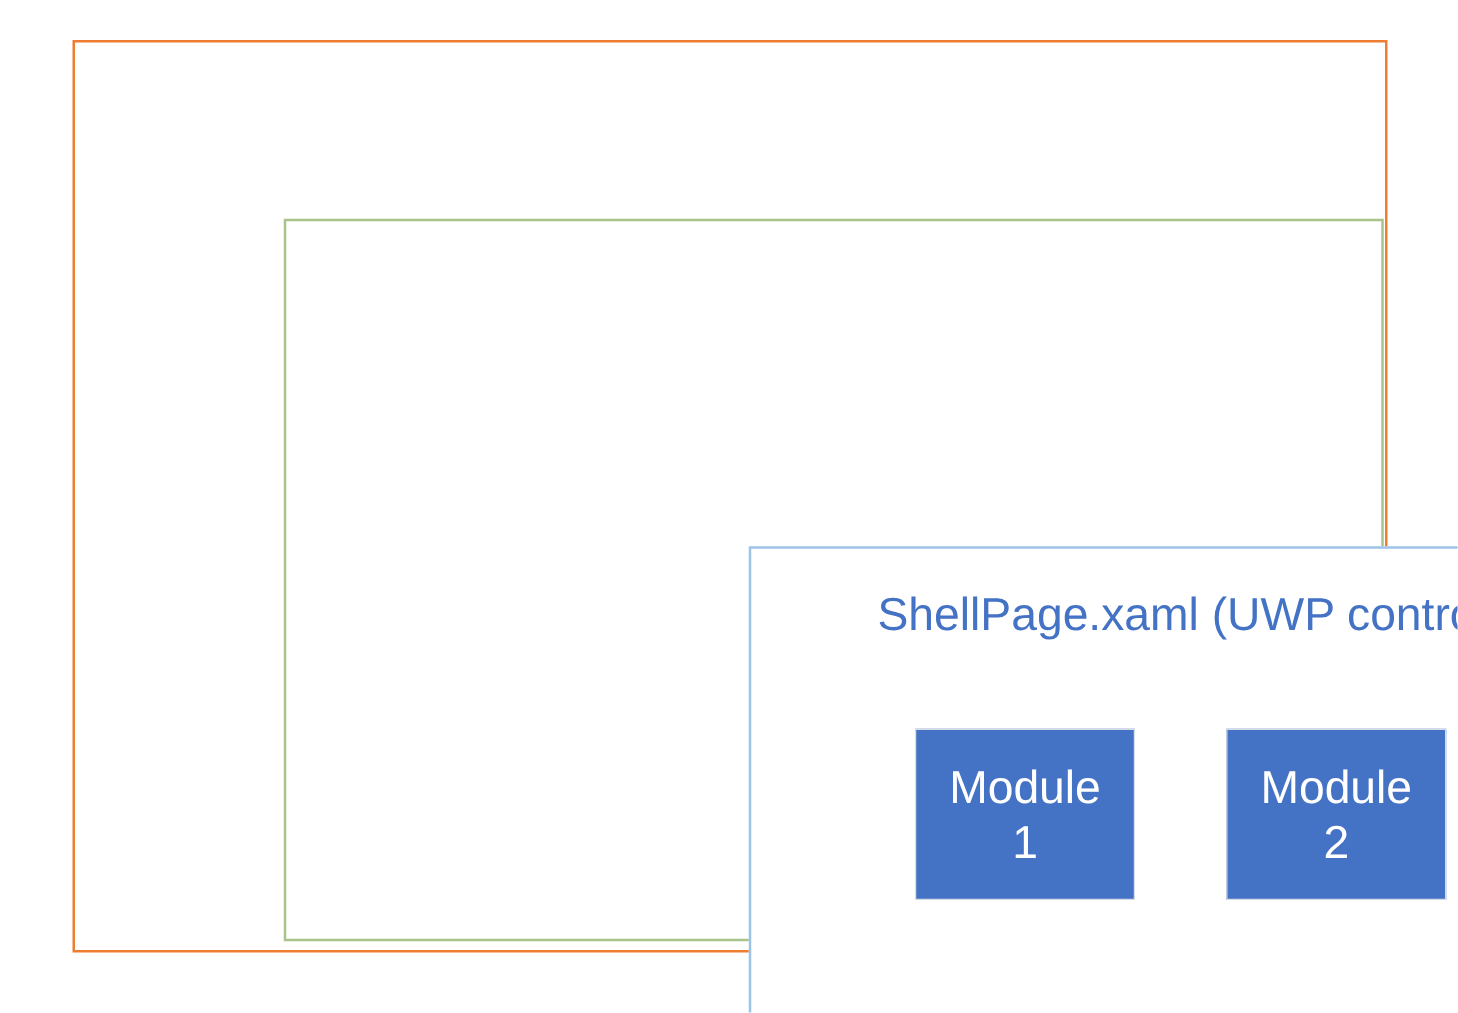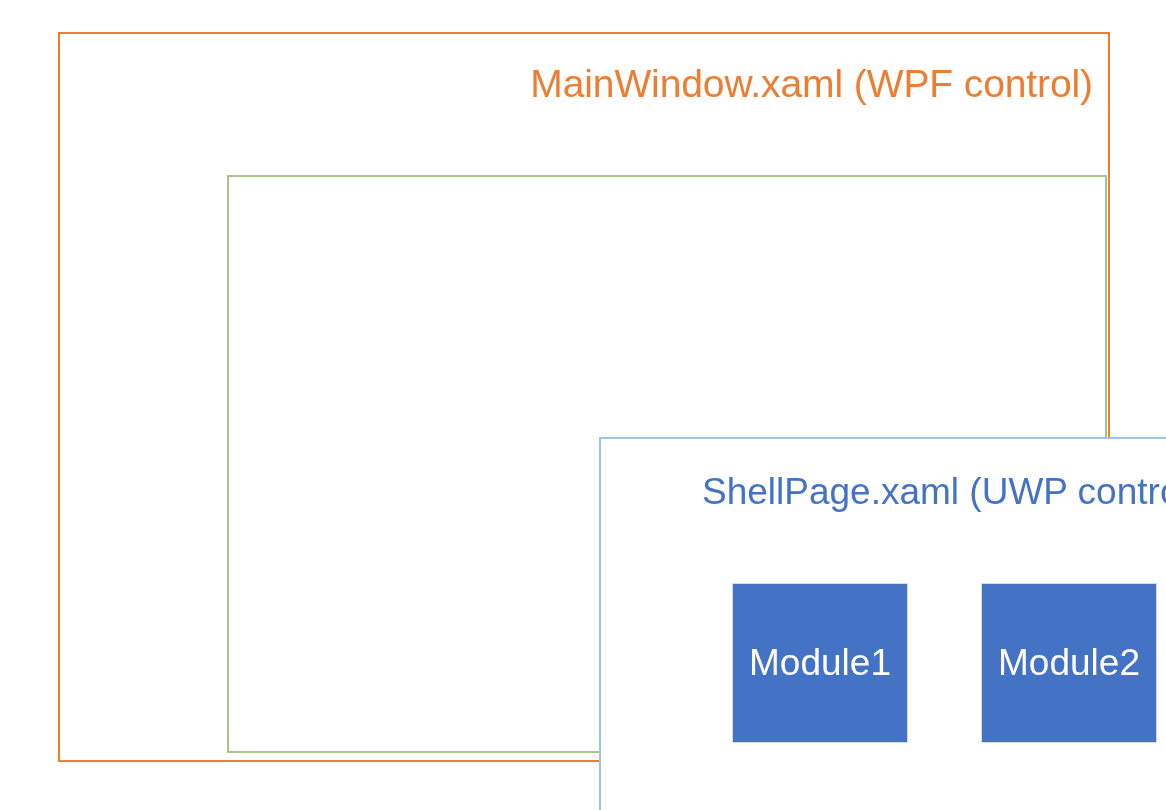--- a/index.html
+++ b/index.html
@@ -82,43 +82,42 @@
   
   .modules {
     position: absolute;
     left: 131px;   
     top: 144px;    
     display: flex;
     gap: 73px;
   }
   .module-box {
     width: 176px;
-    height: 160px;
+    height: 137px;
     box-sizing: border-box;
     background: #4472C4;
     border: 1px solid #D6DCE5;
     display: flex;
-    flex-direction: row;
+    flex-direction: column;
     align-items: center;
     justify-content: center;
     color: #ffffff;
     font-size: 37px;
     line-height: 1.17;
   }
   .module-box .m-line {
     display: block;
     text-align: center;
   }
 </style>
 </head>
 <body>
 
 <div class="layer-wpf">
 
-  <div class="label-wpf">MainWindow.xaml (WPF control)</div>
 
   <div class="layer-host">
 
 
     <div class="layer-shell">
 
       <div class="label-shell">ShellPage.xaml (UWP control)</div>
 
       <div class="modules">
 

